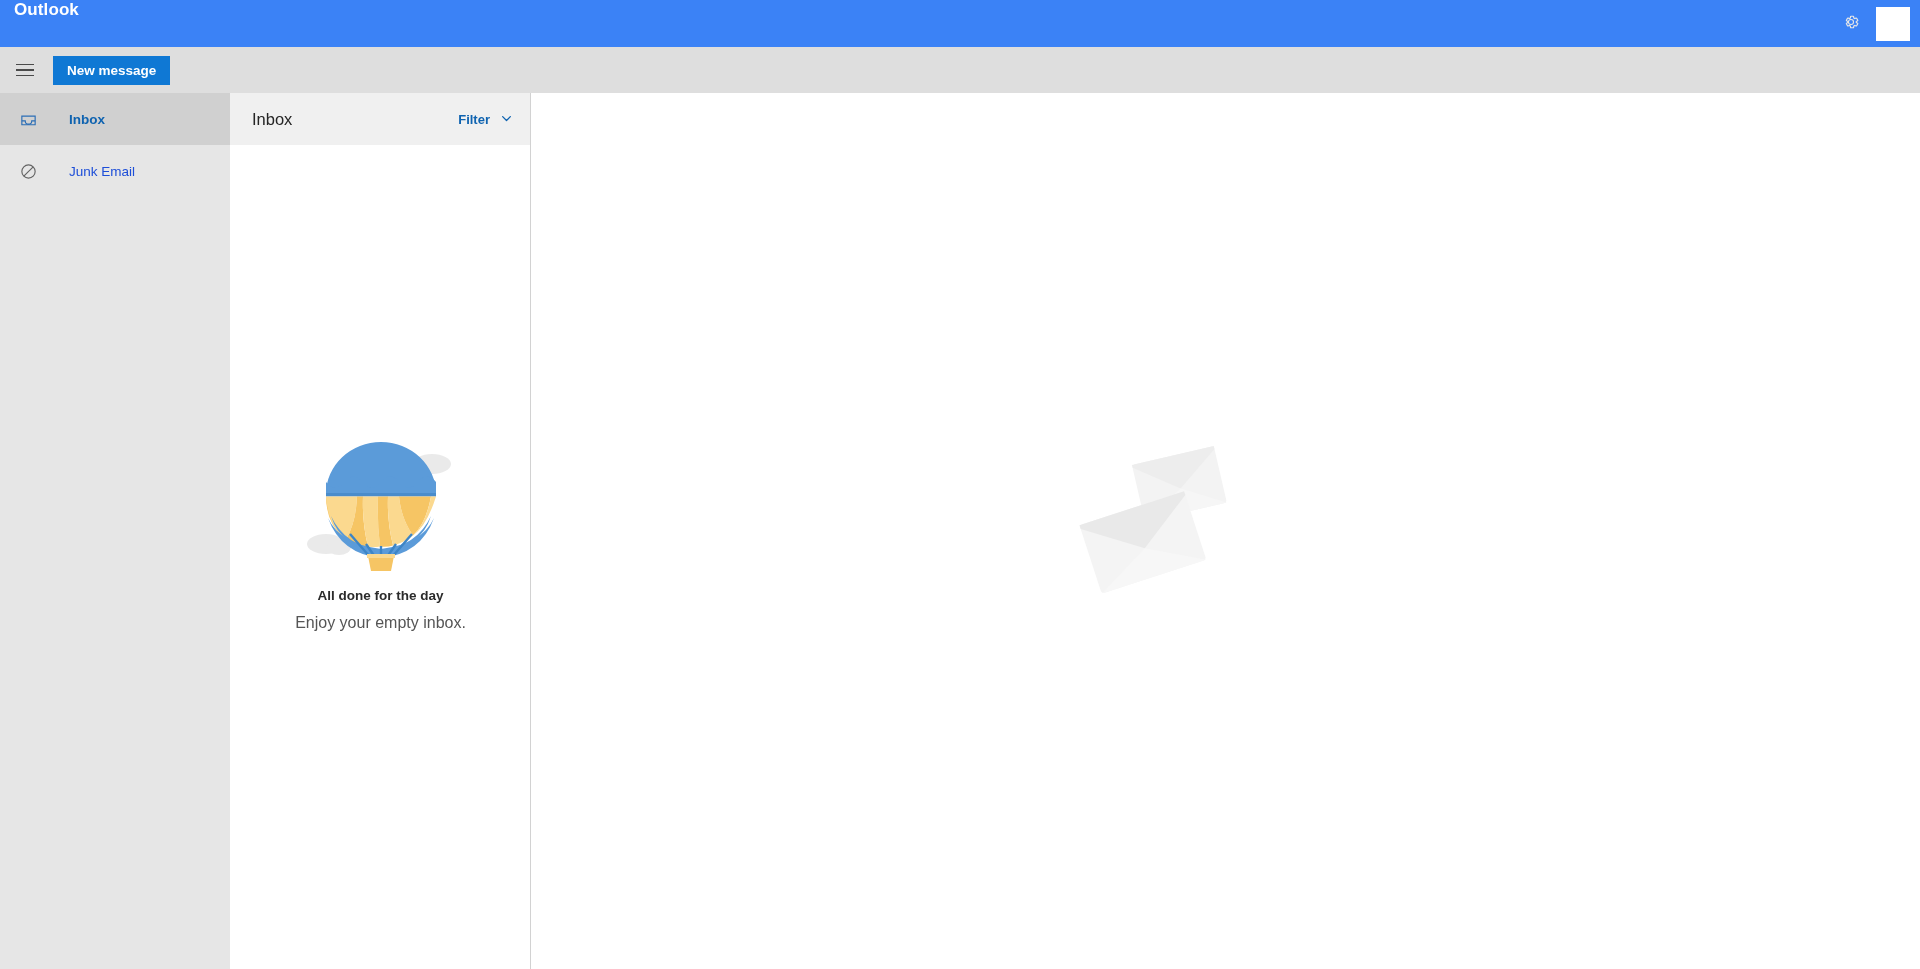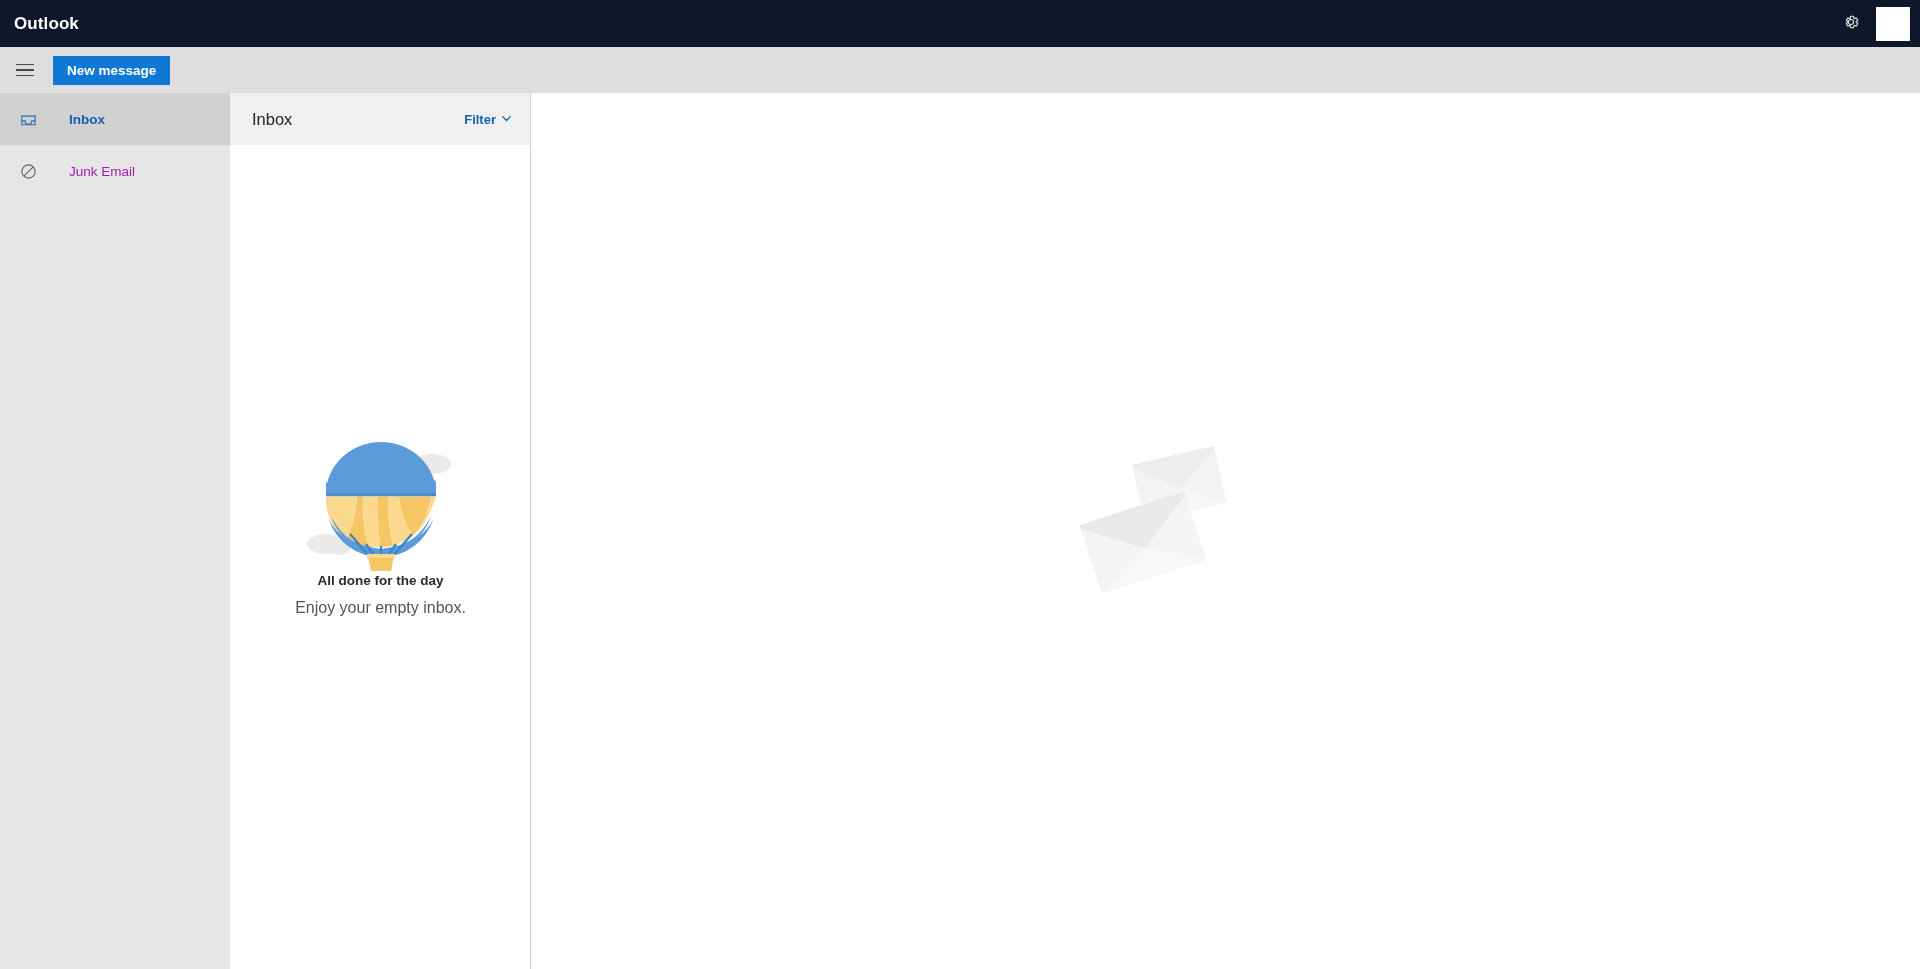--- a/index.html
+++ b/index.html
@@ -11,23 +11,23 @@
     font-family: "Liberation Sans", sans-serif;
     background: #ffffff;
   }
 
   
   .topbar {
     position: absolute;
     top: 0; left: 0;
     width: 1920px;
     height: 47px;
-    background: #0f172a;
-    display: flex;
-    align-items: center;
+    background: #3b82f6;
+    display: flex;
+    align-items: flex-start;
   }
   .topbar-brand {
     color: #ffffff;
     font-size: 17px;
     font-weight: bold;
     margin-left: 14px;
     letter-spacing: .1px;
   }
   .topbar-right {
     position: absolute;
@@ -105,21 +105,21 @@
   .nav-item.selected { background: #d0d0d0; }
   .nav-icon {
     width: 34px;
     display: flex;
     align-items: center;
     justify-content: center;
     flex-shrink: 0;
   }
   .nav-label {
     font-size: 13.5px;
-    color: #a21caf;
+    color: #1d4ed8;
     margin-left: 24px;
     white-space: nowrap;
   }
   .nav-item.selected .nav-label {
     color: #0f63b0;
     font-weight: bold;
   }
 
   
   .msglist {
@@ -138,39 +138,40 @@
     justify-content: space-between;
     padding: 0 18px 0 22px;
   }
   .msglist-title {
     font-size: 16.5px;
     color: #252525;
   }
   .filter-btn {
     display: flex;
     align-items: center;
-    gap: 5px;
+    gap: 11px;
     color: #0f63b0;
     font-size: 13px;
     font-weight: bold;
     cursor: pointer;
   }
 
   
   .empty-state {
     position: absolute;
     top: 345px;
     left: 0;
     width: 301px;
     display: flex;
     flex-direction: column;
     align-items: center;
   }
   .balloon-wrap { width: 150px; height: 135px; }
   .empty-title {
+    margin-top: 15px;
     font-size: 13.5px;
     font-weight: bold;
     color: #2b2b2b;
   }
   .empty-sub {
     margin-top: 11px;
     font-size: 16px;
     color: #555555;
   }
 

